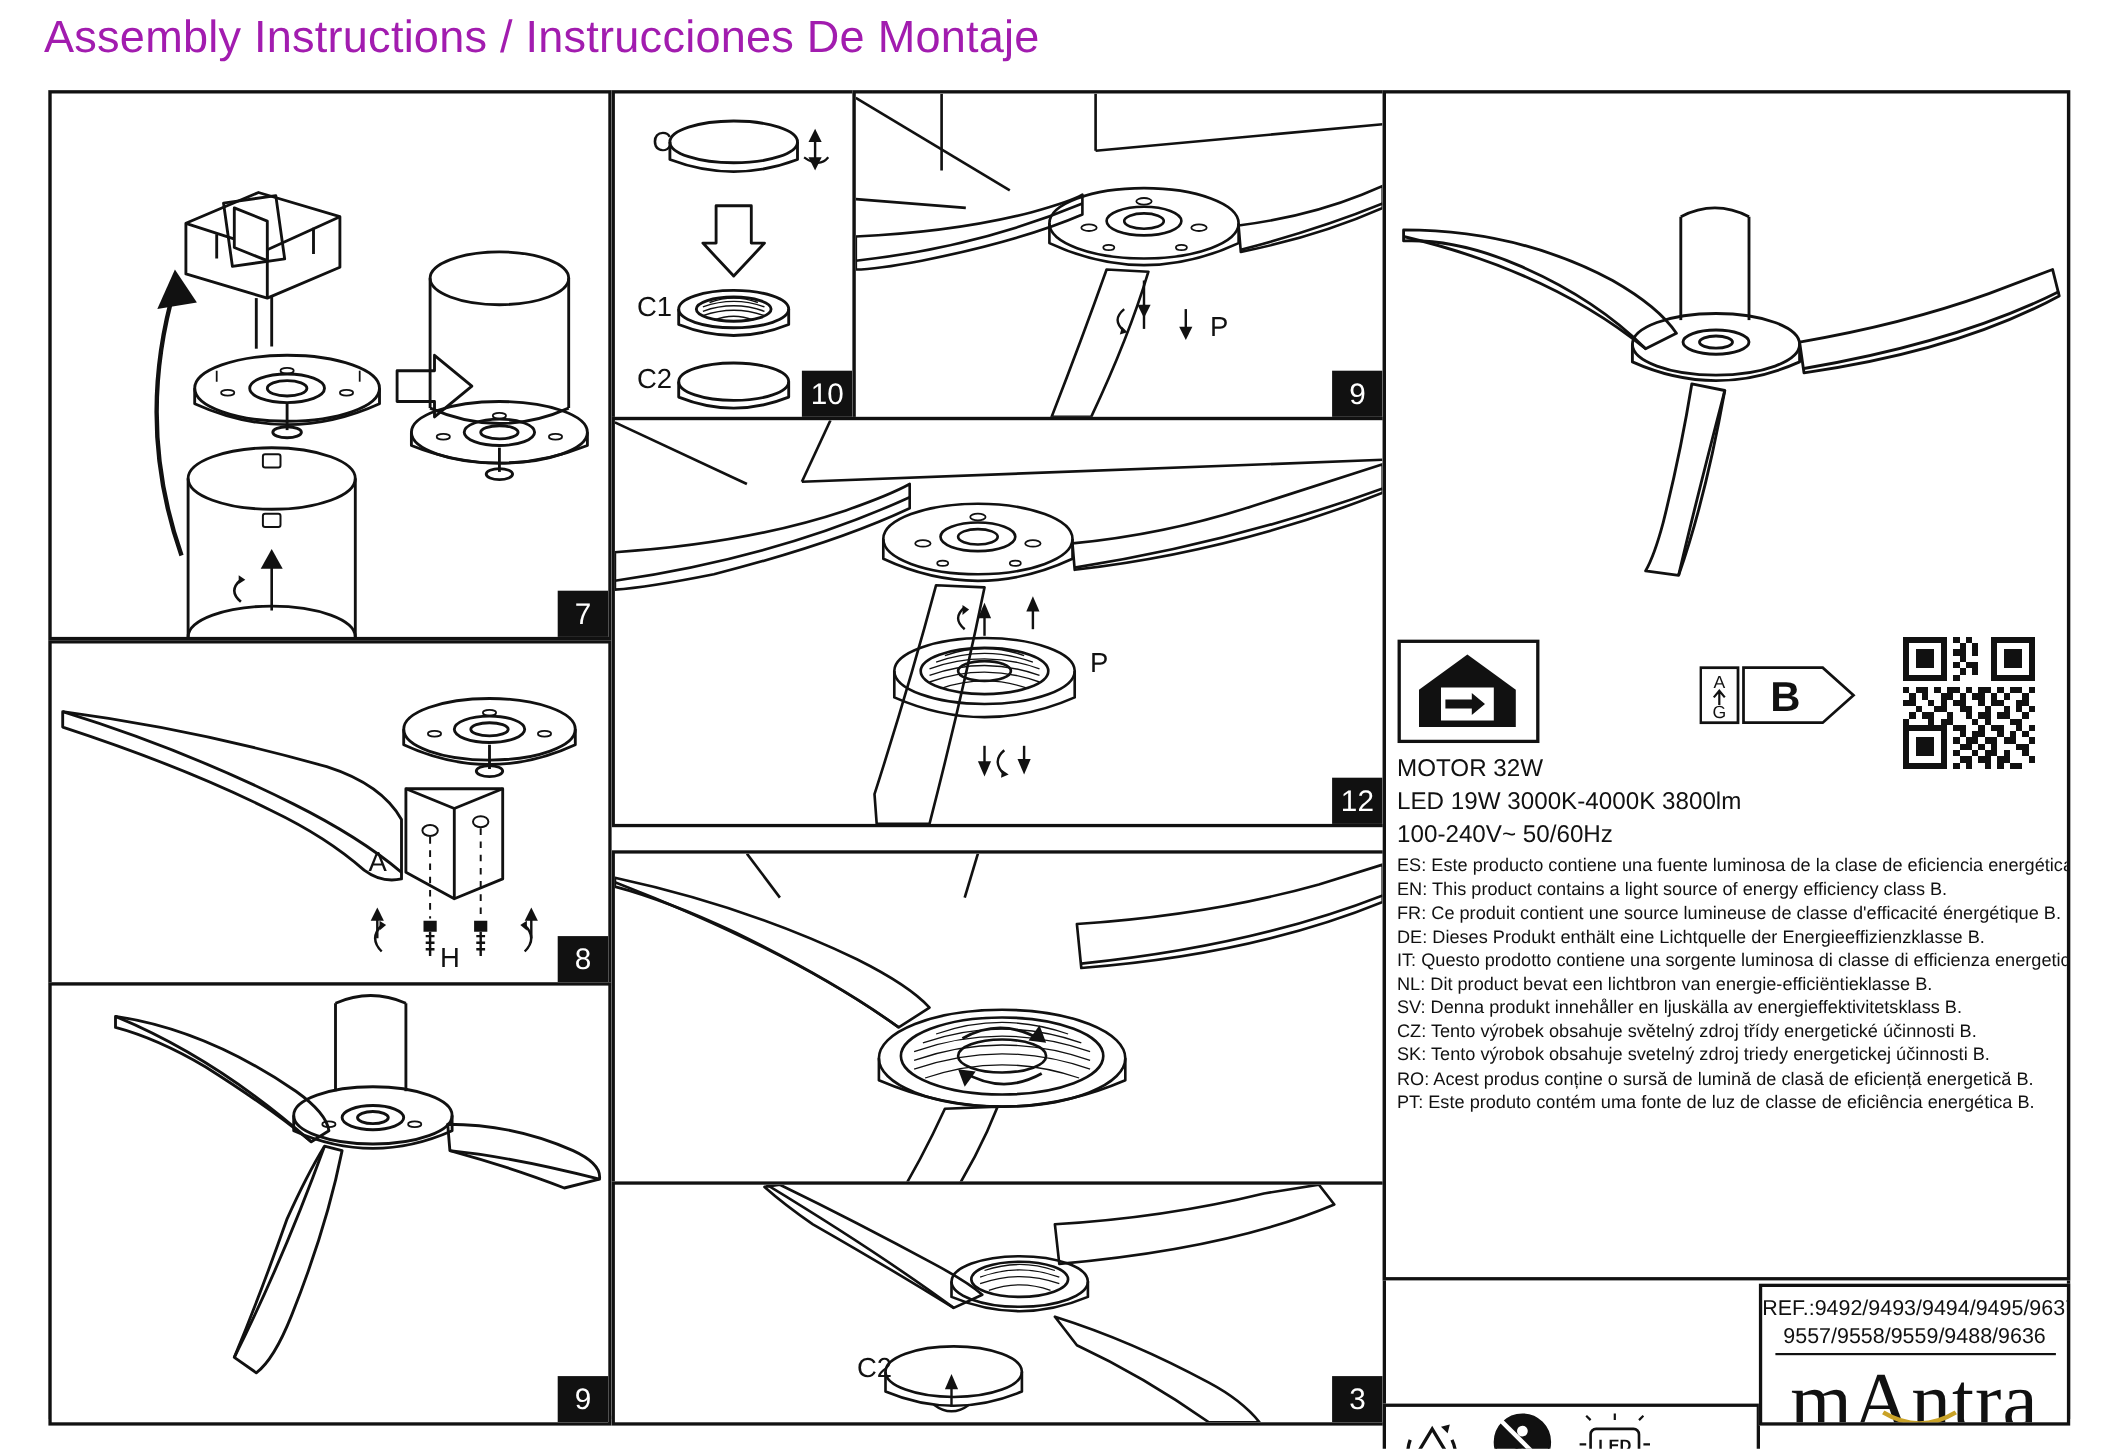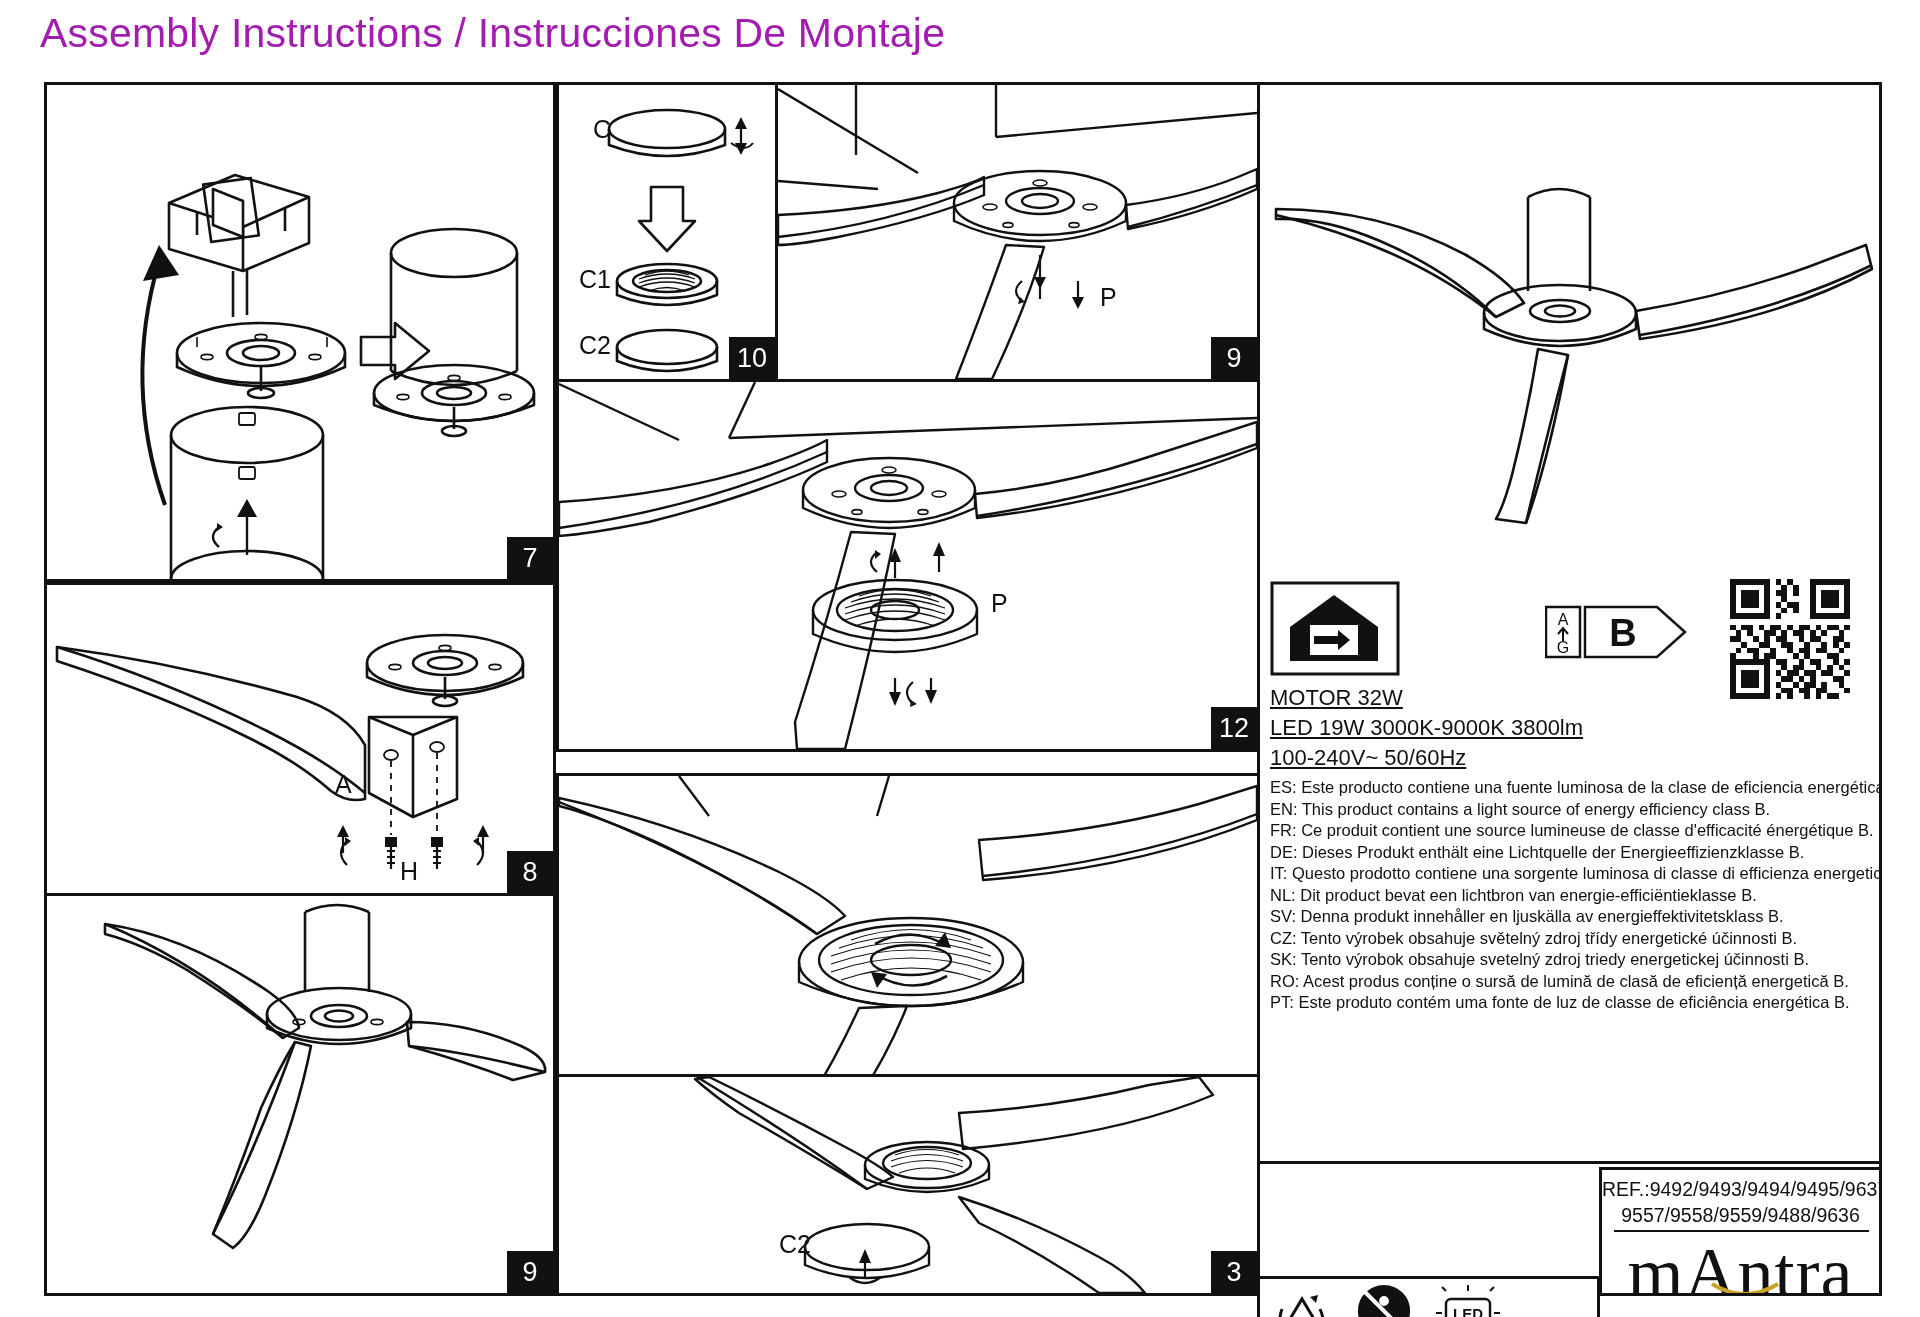--- a/index.html
+++ b/index.html
@@ -51,21 +51,20 @@
   .lbl{position:absolute;font-size:25px;color:#111;}
 
   svg{display:block;}
 
   
   .specs{
     position:absolute;
     font-size:22px;
     line-height:30px;
     color:#111;
-    text-decoration:underline;
   }
   .langlist{
     position:absolute;
     font-size:16.5px;
     line-height:21.5px;
     color:#111;
     width:740px;
   }
   .langlist div{white-space:nowrap;}
 
@@ -624,21 +623,21 @@
               <rect x="10" y="20" width="1" height="1"></rect>
             <rect x="13" y="20" width="1" height="1"></rect>
               <rect x="15" y="20" width="1" height="1"></rect>
             <rect x="17" y="20" width="2" height="1"></rect>
           </g>
         </svg>
       </div>
 
       <div class="specs" style="left:10px;top:598px;">
         <div>MOTOR 32W</div>
-        <div>LED 19W 3000K-9000K 3800lm</div>
+        <div>LED 19W 3000K-4000K 3800lm</div>
         <div>100-240V~ 50/60Hz</div>
       </div>
 
       <div class="langlist" style="left:10px;top:692px;">
         <div>ES: Este producto contiene una fuente luminosa de la clase de eficiencia energética B.</div>
         <div>EN: This product contains a light source of energy efficiency class B.</div>
         <div>FR: Ce produit contient une source lumineuse de classe d'efficacité énergétique B.</div>
         <div>DE: Dieses Produkt enthält eine Lichtquelle der Energieeffizienzklasse B.</div>
         <div>IT: Questo prodotto contiene una sorgente luminosa di classe di efficienza energetica B.</div>
         <div>NL: Dit product bevat een lichtbron van energie-efficiëntieklasse B.</div>

